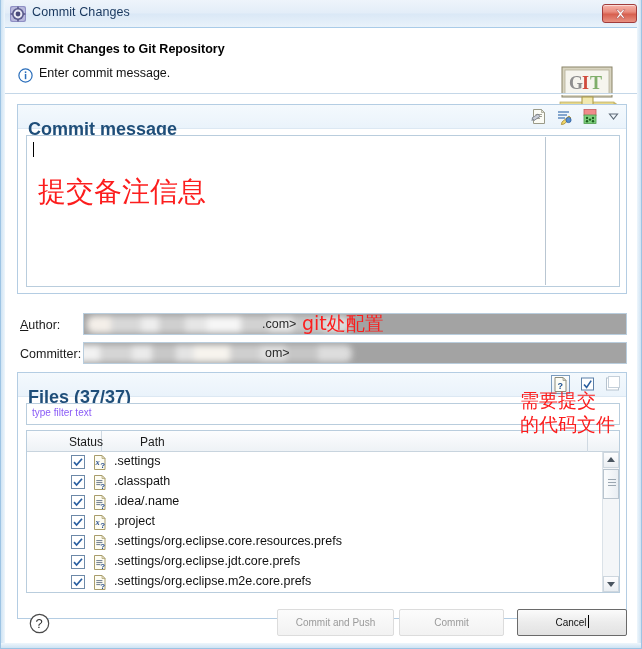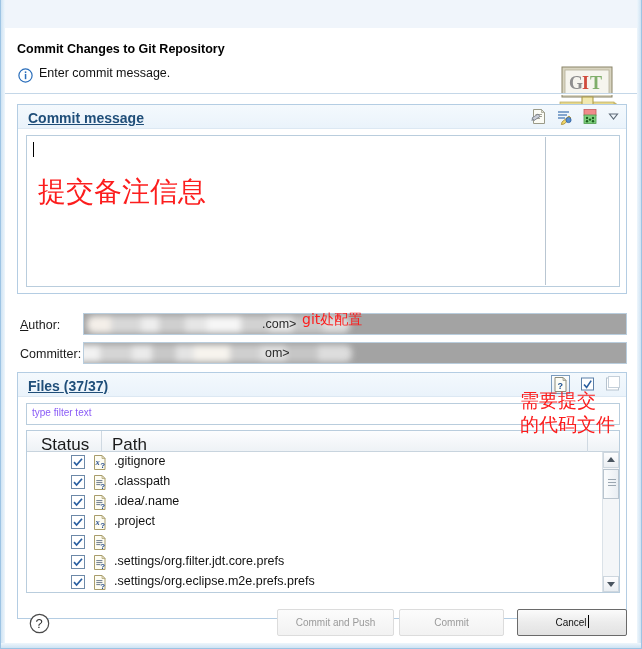--- a/index.html
+++ b/index.html
@@ -87,22 +87,22 @@
     position: absolute;
     background: #ffffff;
     border: 1px solid #b4cde3;
   }
   .group-head {
     position: absolute; left: 0; top: 0; right: 0; height: 24px;
     background: linear-gradient(to bottom,#f4f9fd 0%,#eaf3fb 100%);
     border-bottom: 1px solid #dce8f3;
   }
   .group-title {
-    position: absolute; left: 10px; top: 5px;
-    font-size: 14px; font-weight: bold; color: #1f4e79; text-decoration: underline;
+    position: absolute; left: 10px; top: 14px;
+    font-size: 18px; font-weight: bold; color: #1f4e79;
   }
   .group-title .count { font-weight: bold; color: #1f4e79; }
 
   #grp-msg { left: 12px; top: 76px; width: 610px; height: 190px; }
   #msg-tools { position: absolute; right: 6px; top: 3px; height: 18px; }
   #msg-tools > span {
     display: inline-block; vertical-align: top; margin-left: 5px; cursor: pointer;
   }
 
   #msg-area {
@@ -181,21 +181,21 @@
     border: 1px solid #b9cddd;
     background: #ffffff;
     overflow: hidden;
   }
   #thead {
     position: absolute; left: 0; top: 0; right: 0; height: 21px;
     background: linear-gradient(to bottom,#fcfdfe 0%,#eef2f6 100%);
     border-bottom: 1px solid #c8d4de;
   }
   .th {
-    position: absolute; top: 4px; font-size: 17px; color: #1a1a1a;
+    position: absolute; top: 4px; font-size: 12px; color: #1a1a1a; margin-left: 28px;
   }
   #th-status { left: 14px; }
   #th-path { left: 85px; }
   #th-div1 {
     position: absolute; left: 74px; top: 0; width: 1px; height: 21px;
     background: #cfd9e2;
   }
   #th-div2 {
     position: absolute; left: 560px; top: 0; width: 1px; height: 21px;
     background: #cfd9e2;
@@ -280,29 +280,52 @@
   
   .anno {
     position: absolute;
     color: #fc1d1d;
     font-family: "DejaVu Sans", "Liberation Sans", sans-serif;
     white-space: nowrap;
     pointer-events: none;
   }
   #anno-msg { left: 33px; top: 145px; font-size: 28px; }
   #anno-cfg1 { left: 301px; top: 282px; font-size: 19px; }
-  #anno-cfg2 { left: 301px; top: 311px; font-size: 14px; }
+  #anno-cfg2 { left: 301px; top: 311px; font-size: 19px; }
   #anno-files1 { left: 519px; top: 388px; font-size: 19px; }
   #anno-files2 { left: 519px; top: 412px; font-size: 19px; }
 </style>
 </head>
 <body>
 
 <div id="window">
 
+  <div id="titlebar">
+    <span id="title-icon">
+      <svg width="16" height="16" viewBox="0 0 16 16">
+        <rect x="0" y="0" width="16" height="16" rx="2" fill="#8f8fc4"></rect>
+        <rect x="1" y="1" width="14" height="14" rx="2" fill="#b9b9dd"></rect>
+        <circle cx="8" cy="8" r="6" fill="#5a5a8c"></circle>
+        <circle cx="8" cy="8" r="4.4" fill="#e9e9f4"></circle>
+        <circle cx="8" cy="8" r="2.4" fill="#4a4a7a"></circle>
+        <g fill="#5a5a8c">
+          <rect x="7.2" y="0.6" width="1.6" height="2.4"></rect>
+          <rect x="7.2" y="13" width="1.6" height="2.4"></rect>
+          <rect x="0.6" y="7.2" width="2.4" height="1.6"></rect>
+          <rect x="13" y="7.2" width="2.4" height="1.6"></rect>
+        </g>
+      </svg>
+    </span>
+    <span id="title-text">Commit Changes</span>
+    <div id="close-btn">
+      <svg width="13" height="12" viewBox="0 0 13 12">
+        <path d="M2.2 1.6 L4 1.6 L6.5 4.3 L9 1.6 L10.8 1.6 L7.6 5.9 L10.9 10.2 L9.1 10.2 L6.5 7.4 L3.9 10.2 L2.1 10.2 L5.4 5.9 Z" fill="#ffffff" stroke="#8a2b2b" stroke-width="0.4"></path>
+      </svg>
+    </div>
+  </div>
 
   <div id="content">
 
     <div id="hdr-title">Commit Changes to Git Repository</div>
     <span id="hdr-info-icon">
       <svg width="15" height="15" viewBox="0 0 15 15">
         <circle cx="7.5" cy="7.5" r="6.6" fill="#ffffff" stroke="#2a6ebb" stroke-width="1.2"></circle>
         <rect x="6.8" y="6" width="1.5" height="5.2" fill="#2a6ebb"></rect>
         <rect x="6.8" y="3.4" width="1.5" height="1.7" fill="#2a6ebb"></rect>
       </svg>
@@ -442,21 +465,21 @@
     <rect x="0.5" y="0.5" width="13" height="13" fill="#ffffff" stroke="#6d89a8" stroke-width="1"></rect>
     <path d="M3 7.2 L5.6 10 L11 3.8" fill="none" stroke="#2a5fa0" stroke-width="1.7"></path>
   </svg></span>
               <span class="ficon">
     <svg width="16" height="17" viewBox="0 0 16 17">
       <path d="M2.5 1.5 h7.5 l3 3 v11 h-10.5 z" fill="#fdfcf2" stroke="#a89c6a" stroke-width="1"></path>
       <path d="M10 1.5 v3 h3 z" fill="#eee8cf" stroke="#a89c6a" stroke-width="0.7"></path>
       <text x="3.4" y="11" font-family="Liberation Serif, serif" font-size="8.5" font-style="italic" font-weight="bold" fill="#2a4f8f">x</text>
       <text x="8.2" y="14" font-family="Liberation Sans, sans-serif" font-size="8" font-weight="bold" fill="#2a4f8f">?</text>
     </svg></span>
-              <span class="path">.gitignore</span>
+              <span class="path">.settings</span>
             </div>
             <div class="row">
               <span class="cb">
   <svg width="14" height="14" viewBox="0 0 14 14">
     <rect x="0.5" y="0.5" width="13" height="13" fill="#ffffff" stroke="#6d89a8" stroke-width="1"></rect>
     <path d="M3 7.2 L5.6 10 L11 3.8" fill="none" stroke="#2a5fa0" stroke-width="1.7"></path>
   </svg></span>
               <span class="ficon">
     <svg width="16" height="17" viewBox="0 0 16 17">
       <path d="M2.5 1.5 h7.5 l3 3 v11 h-10.5 z" fill="#fdfcf2" stroke="#a89c6a" stroke-width="1"></path>
@@ -514,58 +537,59 @@
     <svg width="16" height="17" viewBox="0 0 16 17">
       <path d="M2.5 1.5 h7.5 l3 3 v11 h-10.5 z" fill="#fdfcf2" stroke="#a89c6a" stroke-width="1"></path>
       <path d="M10 1.5 v3 h3 z" fill="#eee8cf" stroke="#a89c6a" stroke-width="0.7"></path>
       <g stroke="#5b6b80" stroke-width="0.9">
         <line x1="4.3" y1="6.6" x2="10.4" y2="6.6"></line>
         <line x1="4.3" y1="8.6" x2="10.4" y2="8.6"></line>
         <line x1="4.3" y1="10.6" x2="8.4" y2="10.6"></line>
       </g>
       <text x="8.2" y="15" font-family="Liberation Sans, sans-serif" font-size="8" font-weight="bold" fill="#2a4f8f">?</text>
     </svg></span>
+              <span class="path">.settings/org.eclipse.core.resources.prefs</span>
             </div>
             <div class="row">
               <span class="cb">
   <svg width="14" height="14" viewBox="0 0 14 14">
     <rect x="0.5" y="0.5" width="13" height="13" fill="#ffffff" stroke="#6d89a8" stroke-width="1"></rect>
     <path d="M3 7.2 L5.6 10 L11 3.8" fill="none" stroke="#2a5fa0" stroke-width="1.7"></path>
   </svg></span>
               <span class="ficon">
     <svg width="16" height="17" viewBox="0 0 16 17">
       <path d="M2.5 1.5 h7.5 l3 3 v11 h-10.5 z" fill="#fdfcf2" stroke="#a89c6a" stroke-width="1"></path>
       <path d="M10 1.5 v3 h3 z" fill="#eee8cf" stroke="#a89c6a" stroke-width="0.7"></path>
       <g stroke="#5b6b80" stroke-width="0.9">
         <line x1="4.3" y1="6.6" x2="10.4" y2="6.6"></line>
         <line x1="4.3" y1="8.6" x2="10.4" y2="8.6"></line>
         <line x1="4.3" y1="10.6" x2="8.4" y2="10.6"></line>
       </g>
       <text x="8.2" y="15" font-family="Liberation Sans, sans-serif" font-size="8" font-weight="bold" fill="#2a4f8f">?</text>
     </svg></span>
-              <span class="path">.settings/org.filter.jdt.core.prefs</span>
+              <span class="path">.settings/org.eclipse.jdt.core.prefs</span>
             </div>
             <div class="row">
               <span class="cb">
   <svg width="14" height="14" viewBox="0 0 14 14">
     <rect x="0.5" y="0.5" width="13" height="13" fill="#ffffff" stroke="#6d89a8" stroke-width="1"></rect>
     <path d="M3 7.2 L5.6 10 L11 3.8" fill="none" stroke="#2a5fa0" stroke-width="1.7"></path>
   </svg></span>
               <span class="ficon">
     <svg width="16" height="17" viewBox="0 0 16 17">
       <path d="M2.5 1.5 h7.5 l3 3 v11 h-10.5 z" fill="#fdfcf2" stroke="#a89c6a" stroke-width="1"></path>
       <path d="M10 1.5 v3 h3 z" fill="#eee8cf" stroke="#a89c6a" stroke-width="0.7"></path>
       <g stroke="#5b6b80" stroke-width="0.9">
         <line x1="4.3" y1="6.6" x2="10.4" y2="6.6"></line>
         <line x1="4.3" y1="8.6" x2="10.4" y2="8.6"></line>
         <line x1="4.3" y1="10.6" x2="8.4" y2="10.6"></line>
       </g>
       <text x="8.2" y="15" font-family="Liberation Sans, sans-serif" font-size="8" font-weight="bold" fill="#2a4f8f">?</text>
     </svg></span>
-              <span class="path">.settings/org.eclipse.m2e.prefs.prefs</span>
+              <span class="path">.settings/org.eclipse.m2e.core.prefs</span>
             </div>
           </div>
 
         <div id="vscroll">
           <div class="sb-arrow" id="sb-up">
             <svg width="14" height="14" viewBox="0 0 14 14">
                 <path d="M7 4 L11 9 L3 9 Z" fill="#4a5560"></path>
               </svg>
           </div>
           <div id="sb-thumb">

